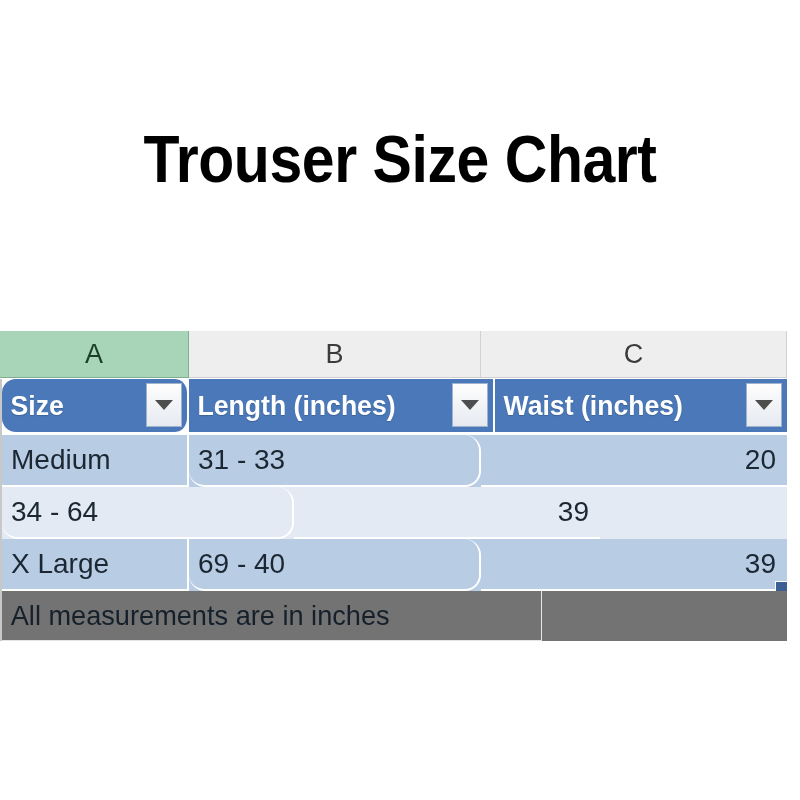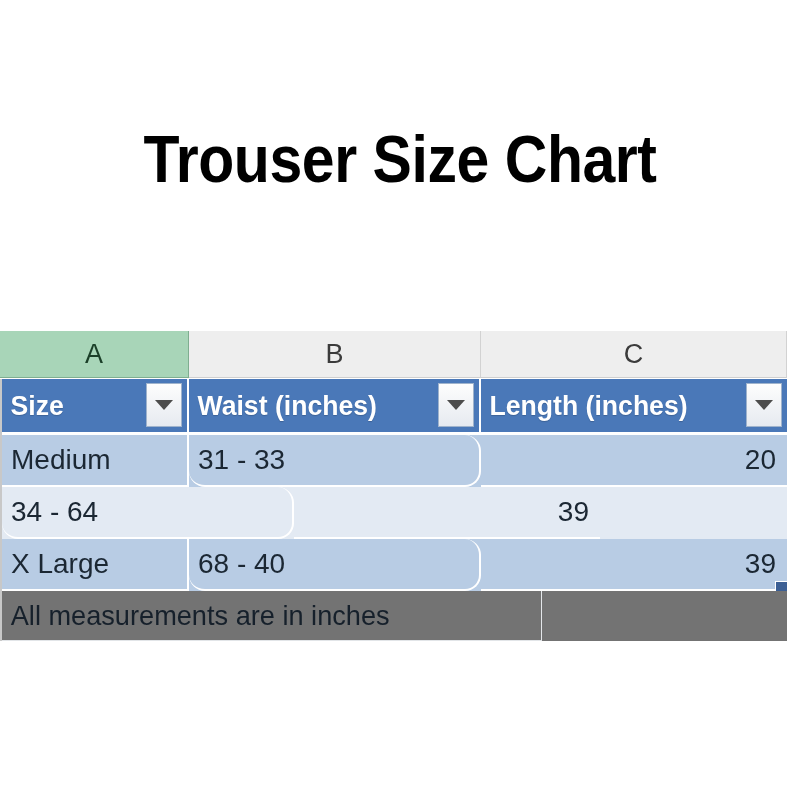--- a/index.html
+++ b/index.html
@@ -100,21 +100,21 @@
     height: 53px;
     box-sizing: border-box;
     background: #4a78b8;
     border-right: 2px solid #ffffff;
     position: relative;
     display: flex;
     align-items: center;
     overflow: hidden;
   }
   .th:last-child { border-right: none; }
-  .th-a { width: 187px; }
+  .th-a { width: 187px; border-radius: 14px; }
   .th-b { width: 292px; }
   .th-c { width: 306px; }
   .th-label {
     font-family: "Liberation Sans", sans-serif;
     font-weight: bold;
     font-size: 28px;
     color: #ffffff;
     padding-left: 9px;
     white-space: nowrap;
     transform: scaleX(0.95);
@@ -247,52 +247,52 @@
 
   <div class="tbl-head">
 
     <div class="th th-a">
       <span class="th-label">Size</span>
       <span class="filter-btn">
         <span class="tri"></span>
       </span>
     </div>
 
+    <div class="th th-c">
+      <span class="th-label">Length (inches)</span>
+      <span class="filter-btn">
+        <span class="tri"></span>
+      </span>
+    </div>
+
     <div class="th th-b">
       <span class="th-label">Waist (inches)</span>
       <span class="filter-btn">
         <span class="tri"></span>
       </span>
     </div>
 
-    <div class="th th-c">
-      <span class="th-label">Length (inches)</span>
-      <span class="filter-btn">
-        <span class="tri"></span>
-      </span>
-    </div>
-
   </div>
 
   <div class="rows">
 
     <div class="row odd">
       <div class="cell cell-a">Medium</div>
       <div class="cell cell-b">31 - 33</div>
       <div class="cell cell-c">20</div>
     </div>
 
     <div class="row even">
       <div class="cell cell-b">34 - 64</div>
       <div class="cell cell-c">39</div>
     </div>
 
     <div class="row odd">
       <div class="cell cell-a">X Large</div>
-      <div class="cell cell-b">68 - 40</div>
+      <div class="cell cell-b">69 - 40</div>
       <div class="cell cell-c">39</div>
     </div>
 
   </div>
 
   <div class="fill-handle"></div>
 
   <div class="note-row">
     <div class="note-sep"></div>
     <span class="note-text">All measurements are in inches</span>

